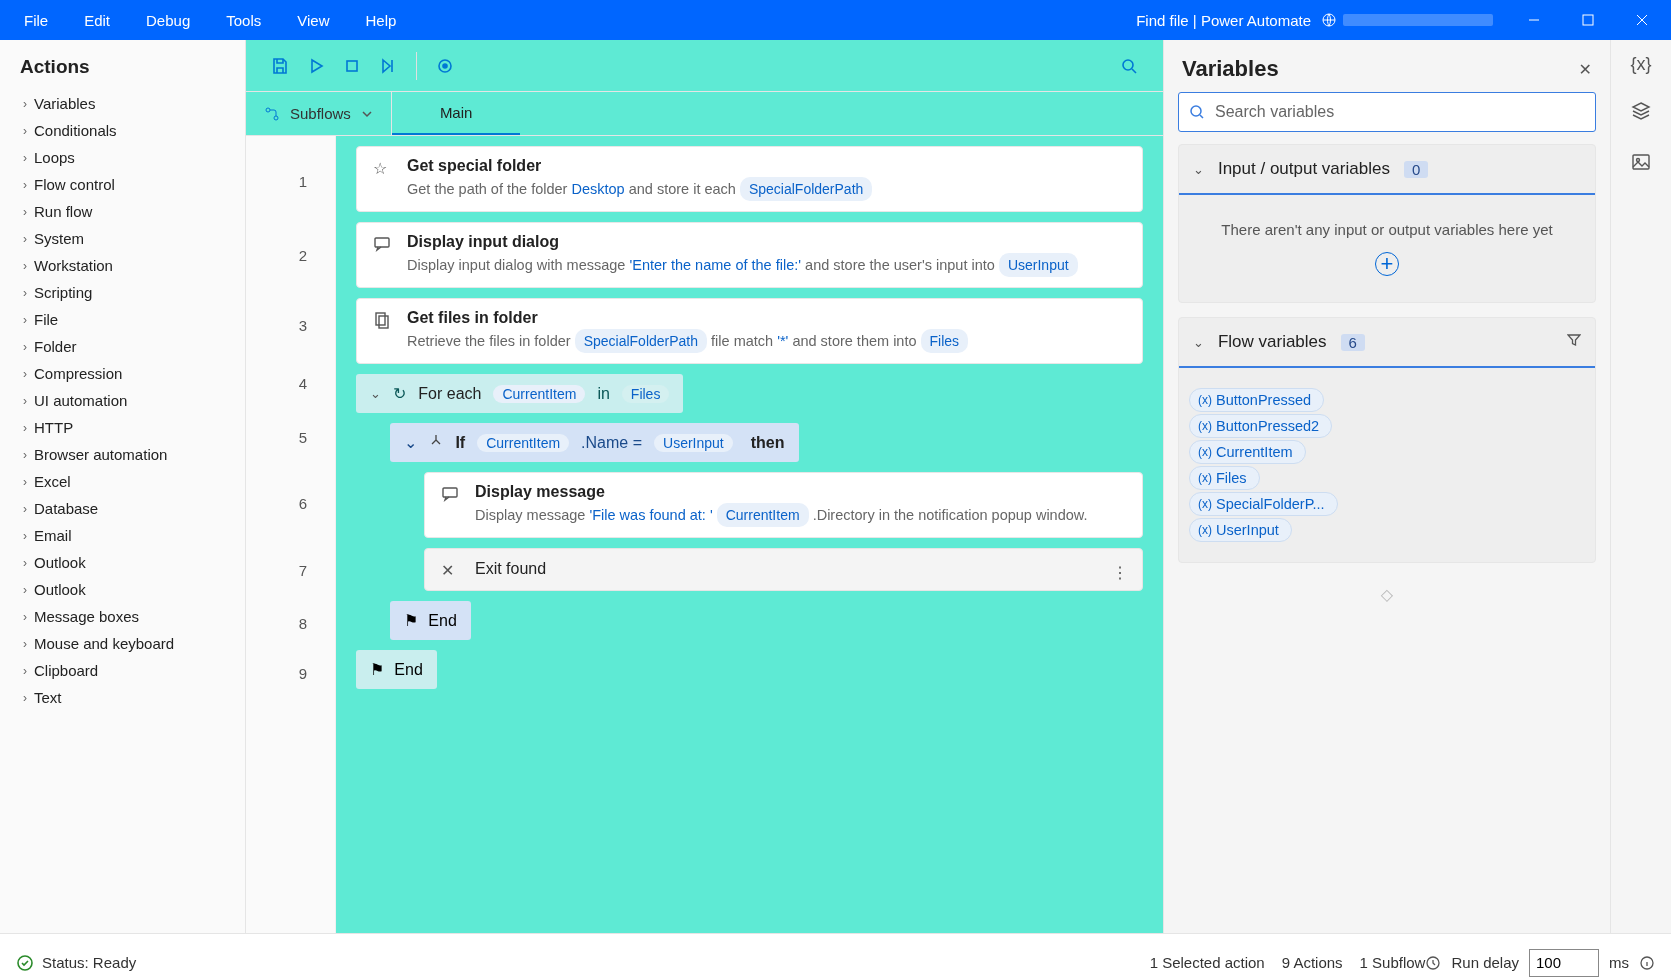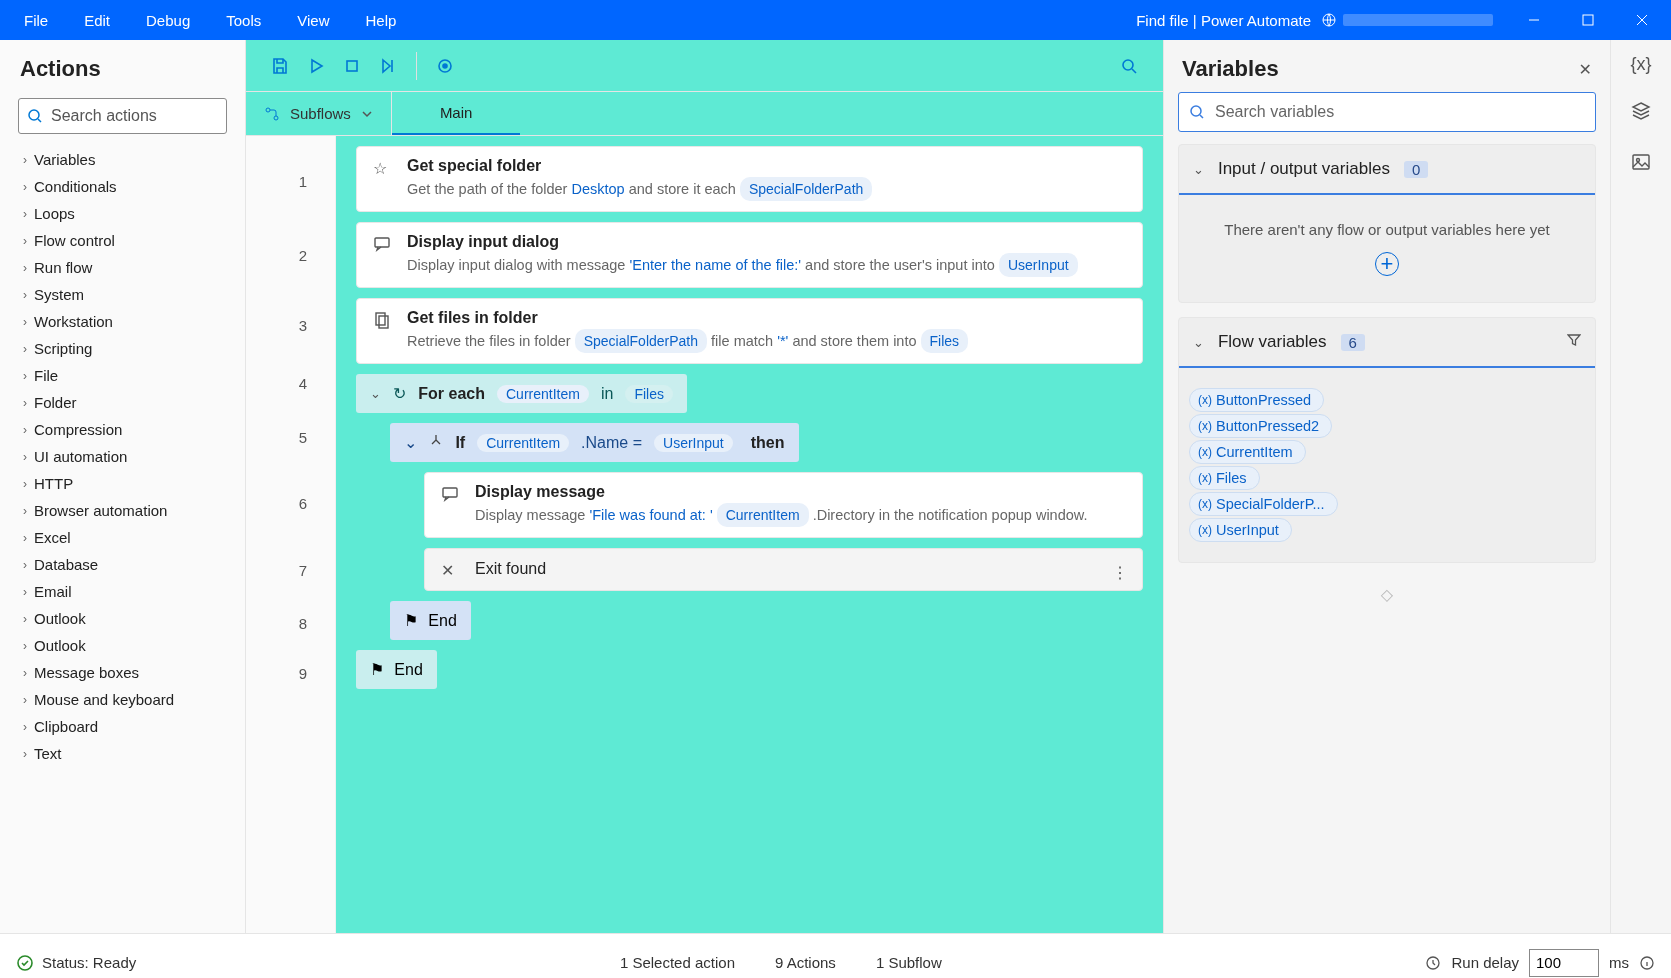--- a/index.html
+++ b/index.html
@@ -11,21 +11,21 @@
 .title-right{display:flex;align-items:center;gap:8px;}
 .win-btn{width:46px;height:40px;display:flex;align-items:center;justify-content:center;}
 .win-btn svg{stroke:#fff;fill:none;}
 .right-badge{display:flex;align-items:center;gap:6px;padding:0 10px;}
 .right-badge .obs{width:150px;height:12px;background:rgba(255,255,255,0.25);border-radius:2px;}
 
 .main-grid{display:grid;grid-template-columns:246px 1fr 447px 60px;height:calc(100% - 40px - 45px);}
 
 
 .actions-pane{border-right:1px solid #e5e5e5;background:#fafafa;display:flex;flex-direction:column;}
-.actions-header{font-size:22px;font-weight:600;padding:16px 20px 12px;color:#222;}
+.actions-header{font-size:19px;font-weight:600;padding:16px 20px 12px;color:#222;}
 .search-box{margin:4px 18px 12px;display:flex;align-items:center;border:1px solid #8a8a8a;border-radius:3px;height:36px;background:#fff;padding:0 8px;color:#555;}
 .search-box svg{margin-right:8px;}
 .action-list{overflow-y:auto;flex:1;padding-left:4px;}
 .action-list::-webkit-scrollbar{width:8px;}
 .action-list::-webkit-scrollbar-thumb{background:#c8c8c8;border-radius:4px;}
 .action-cat{display:flex;align-items:center;padding:5px 12px;font-size:15px;color:#222;cursor:default;}
 .action-cat .chev{width:18px;display:flex;justify-content:center;color:#666;font-size:12px;}
 
 
 .canvas{background:#5eead4;display:flex;flex-direction:column;border-right:1px solid #e5e5e5;}
@@ -43,21 +43,21 @@
 .gutter .ln{height:74px;display:flex;align-items:center;justify-content:flex-end;padding-right:28px;color:#555;font-size:15px;}
 .steps{flex:1;padding:10px 20px 0 20px;}
 .step{border:1px solid #e7e7e7;border-radius:4px;padding:10px 16px;margin-bottom:10px;display:flex;gap:14px;background:#fff;}
 .step .ico{width:20px;padding-top:2px;color:#555;}
 .step .body .t{font-weight:600;font-size:16px;color:#222;margin-bottom:2px;}
 .step .body .d{font-size:14.5px;color:#666;line-height:22px;}
 .pill{background:#e8f0fa;color:#0a62c9;padding:1px 9px;border-radius:10px;font-size:14px;display:inline-block;}
 .lit{color:#0a62c9;}
 .block-row{display:flex;align-items:center;gap:12px;border-radius:3px;padding:10px 14px;font-size:16px;margin-bottom:10px;width:fit-content;}
 .block-foreach{background:#c9eeee;color:#0a5757;}
-.block-foreach .kw{font-weight:700;color:#222;}
+.block-foreach .kw{font-weight:400;color:#222;}
 .block-foreach .chev{color:#555;font-size:13px;}
 .block-if{background:#d4e2f6;color:#1a4a8a;margin-left:34px;}
 .block-if .kw{font-weight:600;color:#222;}
 .nest2{margin-left:68px;}
 .step.exit{background:#f4f4f4;align-items:center;border:1px solid #e5e5e5;position:relative;}
 .step.exit .t{font-weight:400;font-size:16px;}
 .more-dots{position:absolute;right:14px;top:14px;color:#555;}
 .end-row{display:flex;align-items:center;gap:10px;padding:10px 14px;border-radius:3px;font-size:16px;width:fit-content;margin-bottom:10px;}
 .end-if{background:#d4e2f6;margin-left:34px;}
 .end-for{background:#c9eeee;}
@@ -85,21 +85,21 @@
 .erase-row{text-align:center;padding:8px 0 0;color:#bbb;}
 
 
 .rail{background:#f5f5f5;display:flex;flex-direction:column;align-items:center;padding-top:14px;gap:26px;color:#555;}
 .rail div{font-size:18px;}
 
 
 .statusbar{height:58px;border-top:1px solid #e5e5e5;background:#fff;display:flex;align-items:center;padding:0 16px;font-size:15px;color:#333;}
 .statusbar .left{display:flex;align-items:center;gap:8px;}
 .statusbar .left svg{stroke:#2a8a2a;}
-.statusbar .center{flex:1;display:flex;justify-content:center;gap:40px;}
+.statusbar .center{flex:1;display:flex;justify-content:flex-end;gap:17px;}
 .statusbar .right{display:flex;align-items:center;gap:10px;}
 .delay-input{width:70px;height:28px;border:1px solid #888;padding:0 6px 0 6px;font-size:15px;}
 input{font-family:inherit;}
 </style>
 </head>
 <body>
 
 <div class="titlebar">
   <div class="menu-items">
     <span>File</span>
@@ -133,27 +133,20 @@
           <path d="M1 1l10 10M11 1L1 11"></path>
         </svg>
       </div>
   </div>
 </div>
 
 <div class="main-grid">
 
   <div class="actions-pane">
     <div class="actions-header">Actions</div>
-    <div class="search-box">
-      <svg width="16" height="16" viewBox="0 0 16 16">
-          <circle cx="7" cy="7" r="5" stroke="#0078d4" fill="none" stroke-width="1.5"></circle>
-          <path d="M11 11l3 3" stroke="#0078d4" stroke-width="1.5"></path>
-        </svg>
-      <span>Search actions</span>
-    </div>
     <div class="action-list" id="action-list">
         <div class="action-cat">
           <span class="chev">›</span>
           <span>Variables</span>
         </div>
         <div class="action-cat">
           <span class="chev">›</span>
           <span>Conditionals</span>
         </div>
         <div class="action-cat">
@@ -404,21 +397,21 @@
         </svg>
       <span>Search variables</span>
     </div>
     <div class="section">
       <div class="sec-head">
         <span class="chev">⌄</span>
         <span class="sec-title">Input / output variables</span>
         <span class="count-pill">0</span>
       </div>
       <div class="io-empty">
-        <div>There aren't any flow or output variables here yet</div>
+        <div>There aren't any input or output variables here yet</div>
         <div class="plus">+</div>
       </div>
     </div>
     <div class="section">
       <div class="sec-head">
         <span class="chev">⌄</span>
         <span class="sec-title">Flow variables</span>
         <span class="count-pill">6</span>
         <span class="filter"><svg width="14" height="14" viewBox="0 0 14 14" fill="none" stroke="#555" stroke-width="1.3">
               <path d="M1 2h12l-4.5 5v5l-3-1.5V7z"></path>

